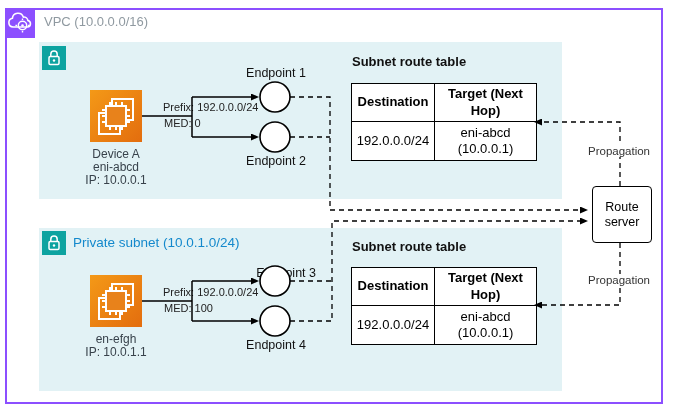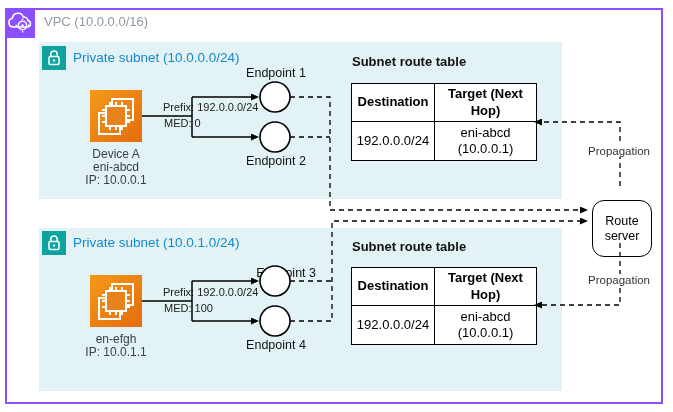--- a/index.html
+++ b/index.html
@@ -59,22 +59,22 @@
   table.route-table th { font-weight:bold; }
   .col-dest { width:78px; }
   .col-target { width:97px; }
   .rt-1 { left:351px; top:83px; }
   .rt-2 { left:351px; top:267px; }
   .hrow { height:38px;padding-left:19px; }
   .drow { height:39px; }
 
   
   .route-server {
-    left:592px; top:200px; width:60px; height:57px; box-sizing:border-box;
-    border:1.5px solid #000; border-radius:12px; background:#fff;
+    left:592px; top:186px; width:60px; height:57px; box-sizing:border-box;
+    border:1.5px solid #000; border-radius:4px; background:#fff;
     display:flex; align-items:center; justify-content:center;
     font-size:12.5px; text-align:center; white-space:pre-line; line-height:1.2;
   }
 
   
   .prop-label {
     width:70px; text-align:left; font-size:11.5px; color:#333;
     background:#fff; z-index:6;
   }
   .prop-top { left:588px; top:145px; }
@@ -99,21 +99,20 @@
   <div class="abs vpc-label">VPC (10.0.0.0/16)</div>
 
   <div class="abs subnet subnet-1"></div>
   <div class="abs lock-icon lock-1">
     <svg width="24" height="24" viewBox="0 0 24 24">
       <rect x="7" y="10.5" width="10" height="8" rx="1.2" fill="none" stroke="#fff" stroke-width="1.5"></rect>
       <path d="M8.8 10.5 v-2.3 a3.2 3.2 0 0 1 6.4 0 v2.3" fill="none" stroke="#fff" stroke-width="1.5"></path>
       <circle cx="12" cy="14.5" r="1.2" fill="#fff"></circle>
     </svg>
   </div>
-  <div class="abs subnet-label subnet-label-1">Private subnet (10.0.0.0/24)</div>
 
   <div class="abs device-icon device-1">
     <svg width="52" height="52" viewBox="0 0 52 52">
       <rect x="22" y="9" width="21" height="21" fill="none" stroke="#fff" stroke-width="2"></rect>
       <rect x="9" y="23" width="21" height="21" fill="none" stroke="#fff" stroke-width="2"></rect>
       <rect x="16" y="16" width="20" height="20" fill="#E8821B" stroke="#fff" stroke-width="2"></rect>
       <path d="M20 16 v-4 M26 16 v-4 M32 16 v-4 M20 36 v4 M26 36 v4 M32 36 v4 M16 20 h-4 M16 26 h-4 M16 32 h-4 M36 20 h4 M36 26 h4 M36 32 h4" stroke="#fff" stroke-width="2"></path>
     </svg>
   </div>
   <div class="abs device-label device-label-1">

